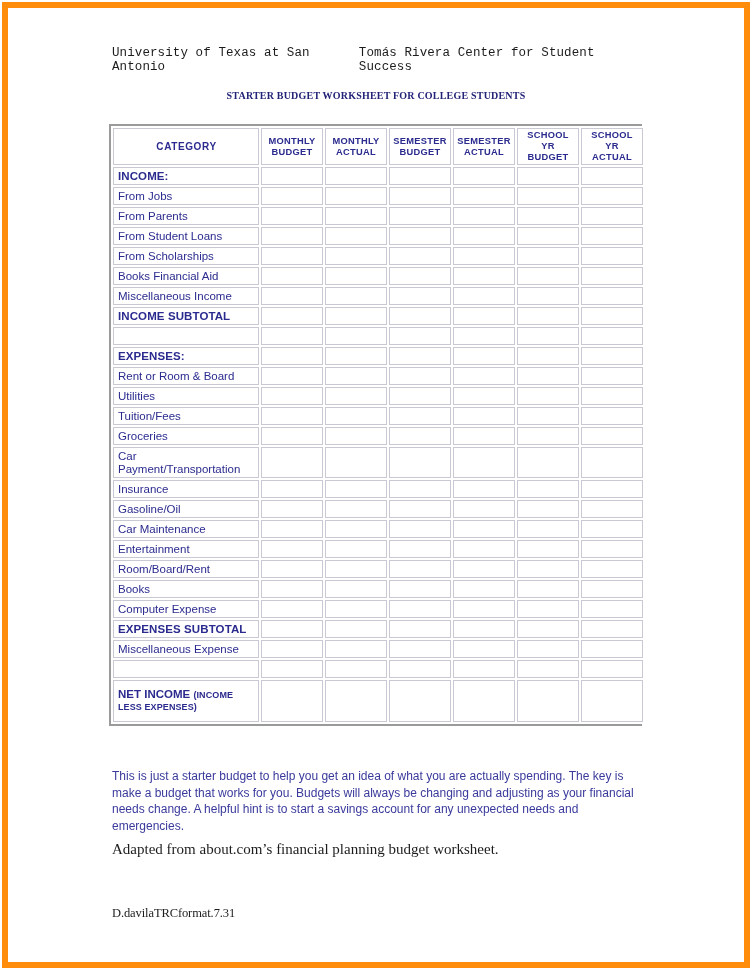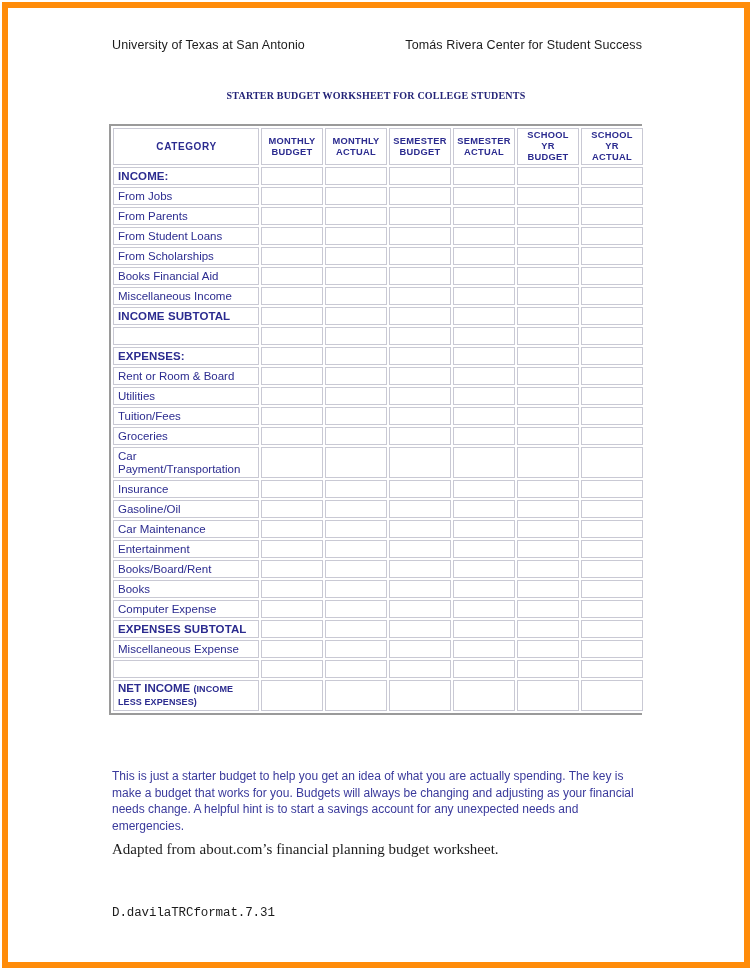--- a/index.html
+++ b/index.html
@@ -31,26 +31,26 @@
     position: absolute;
     left: 0; top: 0;
     width: 752px;
     height: 970px;
   }
 
   
   .doc-head {
     position: absolute;
     left: 112px;
-    top: 38px;
+    top: 46px;
     width: 530px;
     display: flex;
     justify-content: space-between;
     align-items: baseline;
-    font-family: Liberation Sans, sans-serif;
+    font-family: Liberation Mono, monospace;
     font-size: 12.5px;
     color: #1c1c1c;
     letter-spacing: .1px;
   }
   .doc-title {
     position: absolute;
     left: 0;
     top: 90px;
     width: 752px;
     text-align: center;
@@ -129,21 +129,21 @@
   td.net {
     font-weight: bold;
     font-size: 12px;
     line-height: 11.5px;
     padding-top: 2px;
   }
   td.net .small {
     font-size: 9px;
     letter-spacing: .1px;
   }
-  tr.net-row td { height: 31px; }
+  tr.net-row td { height: 42px; }
 
   
   .note {
     position: absolute;
     left: 112px;
     top: 768px;
     width: 528px;
     font-family: "Liberation Sans", sans-serif;
     font-size: 12px;
     line-height: 16.5px;
@@ -155,21 +155,21 @@
     top: 841px;
     width: 528px;
     font-family: "Liberation Serif", serif;
     font-size: 15px;
     color: #1c1c1c;
   }
   .code {
     position: absolute;
     left: 112px;
     top: 906px;
-    font-family: Liberation Mono, monospace;
+    font-family: Liberation Serif, serif;
     font-size: 12.5px;
     color: #1c1c1c;
     letter-spacing: -.1px;
   }
 </style>
 </head>
 <body>
 
 <div class="page">
 
@@ -373,21 +373,21 @@
             <tr>
               <td class="cat row-label">Entertainment</td>
               <td class="val"></td>
               <td class="val"></td>
               <td class="val"></td>
               <td class="val"></td>
               <td class="val"></td>
               <td class="val"></td>
             </tr>
             <tr>
-              <td class="cat row-label">Books/Board/Rent</td>
+              <td class="cat row-label">Room/Board/Rent</td>
               <td class="val"></td>
               <td class="val"></td>
               <td class="val"></td>
               <td class="val"></td>
               <td class="val"></td>
               <td class="val"></td>
             </tr>
             <tr>
               <td class="cat row-label">Books</td>
               <td class="val"></td>

